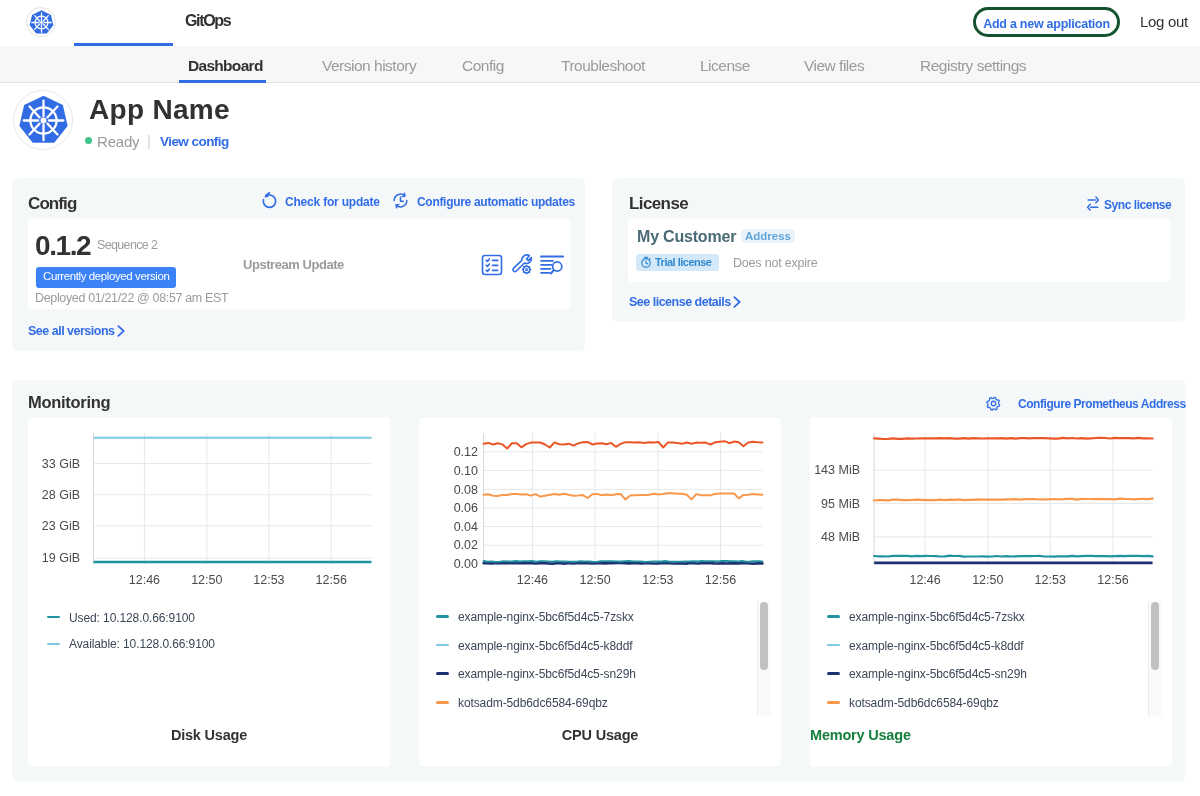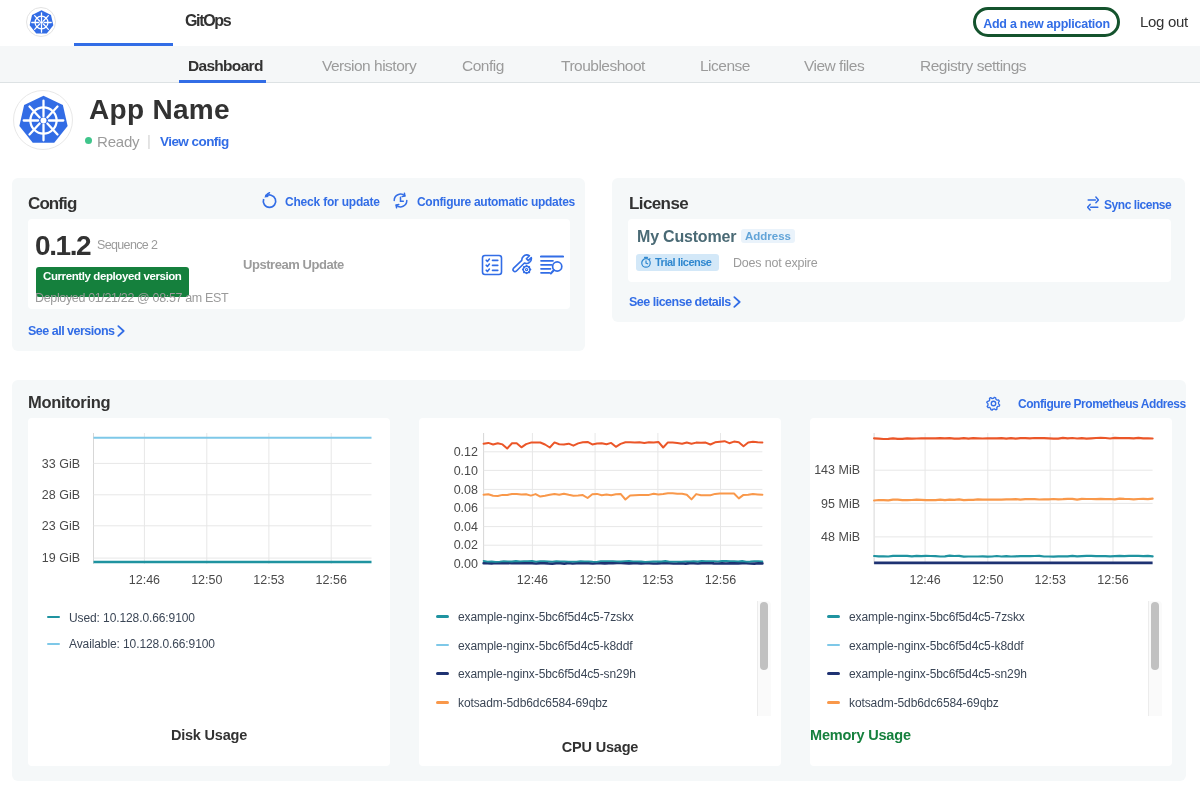--- a/index.html
+++ b/index.html
@@ -77,21 +77,21 @@
         <path d="M14.8 8.5 A 6.3 6.3 0 0 1 4.3 13.2"></path>
         <path d="M2.2 8.5 A 6.3 6.3 0 0 1 12.7 3.8"></path>
         <path d="M12.4 1.2 L12.9 3.9 L10.2 4.4"></path>
         <path d="M4.6 15.8 L4.1 13.1 L6.8 12.6"></path>
         <path d="M8.5 5.2 L8.5 9.3 L11.3 9.3" stroke-width="1.5"></path>
       </g>
     </svg><span style="margin-left:8px;letter-spacing:-0.3px;">Configure automatic updates</span></div>
 <div class="abs" style="left:28px; top:219px; width:542px; height:90px; background:#fff; border-radius:4px;"></div>
 <div class="abs" style="left:35px; top:230px; font-size:28px; font-weight:800; color:#323232; letter-spacing:-1.4px;">0.1.2</div>
 <div class="abs" style="left:97px; top:238px; font-size:12.5px; color:#9b9b9b; letter-spacing:-0.65px;">Sequence 2</div>
-<div class="abs" style="left:36px; top:267px; height:30px; background:#15803d; border-radius:3px; color:#fff; font-size:11.5px; font-weight:bold; letter-spacing:-0.4px; line-height:18px; padding:0 7px;">Currently deployed version</div>
+<div class="abs" style="left:36px; top:267px; height:21px; background:#3b82f6; border-radius:3px; color:#fff; font-size:11.5px; font-weight:normal; letter-spacing:-0.4px; line-height:18px; padding:0 7px;">Currently deployed version</div>
 <div class="abs" style="left:35px; top:291px; font-size:12.5px; color:#9b9b9b; letter-spacing:-0.35px;">Deployed 01/21/22 @ 08:57 am EST</div>
 <div class="abs" style="left:243px; top:257px; font-size:13px; font-weight:bold; color:#9b9b9b; letter-spacing:-0.45px;">Upstream Update</div>
 <div class="abs" style="left:481px; top:254px;"><svg width="22" height="22" viewBox="0 0 22 22">
       <g fill="none" stroke="#326de6" stroke-width="1.6" stroke-linecap="round" stroke-linejoin="round">
         <rect x="1.5" y="1.5" width="19" height="19" rx="2.5"></rect>
         <path d="M5.2 6.2 L6.4 7.4 L8.4 5.0"></path>
         <path d="M5.2 11.2 L6.4 12.4 L8.4 10.0"></path>
         <path d="M5.2 16.2 L6.4 17.4 L8.4 15.0"></path>
         <path d="M11.5 6.4 L16.8 6.4"></path>
         <path d="M11.5 11.4 L16.8 11.4"></path>
@@ -222,21 +222,21 @@
 <div class="abs" style="left:436px; top:615.2px; width:13px; height:2.6px; border-radius:2px; background:#1f93a0;"></div>
 <div class="abs nowrap" style="left:458px; top:610.0px; font-size:12px; color:#3b4656; letter-spacing:-0.1px;">example-nginx-5bc6f5d4c5-7zskx</div>
 <div class="abs" style="left:436px; top:643.8px; width:13px; height:2.6px; border-radius:2px; background:#7ec8e8;"></div>
 <div class="abs nowrap" style="left:458px; top:638.6px; font-size:12px; color:#3b4656; letter-spacing:-0.1px;">example-nginx-5bc6f5d4c5-k8ddf</div>
 <div class="abs" style="left:436px; top:672.4px; width:13px; height:2.6px; border-radius:2px; background:#1e3272;"></div>
 <div class="abs nowrap" style="left:458px; top:667.2px; font-size:12px; color:#3b4656; letter-spacing:-0.1px;">example-nginx-5bc6f5d4c5-sn29h</div>
 <div class="abs" style="left:436px; top:701.0px; width:13px; height:2.6px; border-radius:2px; background:#f9984a;"></div>
 <div class="abs nowrap" style="left:458px; top:695.8px; font-size:12px; color:#3b4656; letter-spacing:-0.1px;">kotsadm-5db6dc6584-69qbz</div>
 <div class="abs" style="left:757px; top:601px; width:14px; height:115px; background:#fafafa; border-left:1px solid #ececec; border-top-right-radius:4px;"></div>
 <div class="abs" style="left:760px; top:602px; width:8px; height:68px; border-radius:4px; background:#c1c1c1;"></div>
-<div class="abs" style="left:419px; top:727px; width:362px; text-align:center; font-size:14.5px; font-weight:bold; color:#323232; letter-spacing:-0.2px;margin-top:12px;">CPU Usage</div>
+<div class="abs" style="left:419px; top:727px; width:362px; text-align:center; font-size:14.5px; font-weight:bold; color:#323232; letter-spacing:-0.2px;">CPU Usage</div>
 <div class="abs" style="left:810px; top:418px; width:362px; height:348px; background:#fff; border-radius:4px;"></div>
 <svg class="abs" style="left:810px; top:428px;" width="362" height="162" font-family="Liberation Sans, sans-serif">
     <line x1="64.1" y1="5.0" x2="64.1" y2="136.0" stroke="#d7d7d7" stroke-width="1"></line>
 <line x1="115.1" y1="5.0" x2="115.1" y2="136.0" stroke="#e7e7e7" stroke-width="1"></line>
 <line x1="177.8" y1="5.0" x2="177.8" y2="136.0" stroke="#e7e7e7" stroke-width="1"></line>
 <line x1="240.2" y1="5.0" x2="240.2" y2="136.0" stroke="#e7e7e7" stroke-width="1"></line>
 <line x1="303.0" y1="5.0" x2="303.0" y2="136.0" stroke="#e7e7e7" stroke-width="1"></line>
 <line x1="64.1" y1="42.2" x2="342.6" y2="42.2" stroke="#e7e7e7" stroke-width="1"></line>
 <line x1="64.1" y1="75.4" x2="342.6" y2="75.4" stroke="#e7e7e7" stroke-width="1"></line>
 <line x1="64.1" y1="108.9" x2="342.6" y2="108.9" stroke="#e7e7e7" stroke-width="1"></line>

